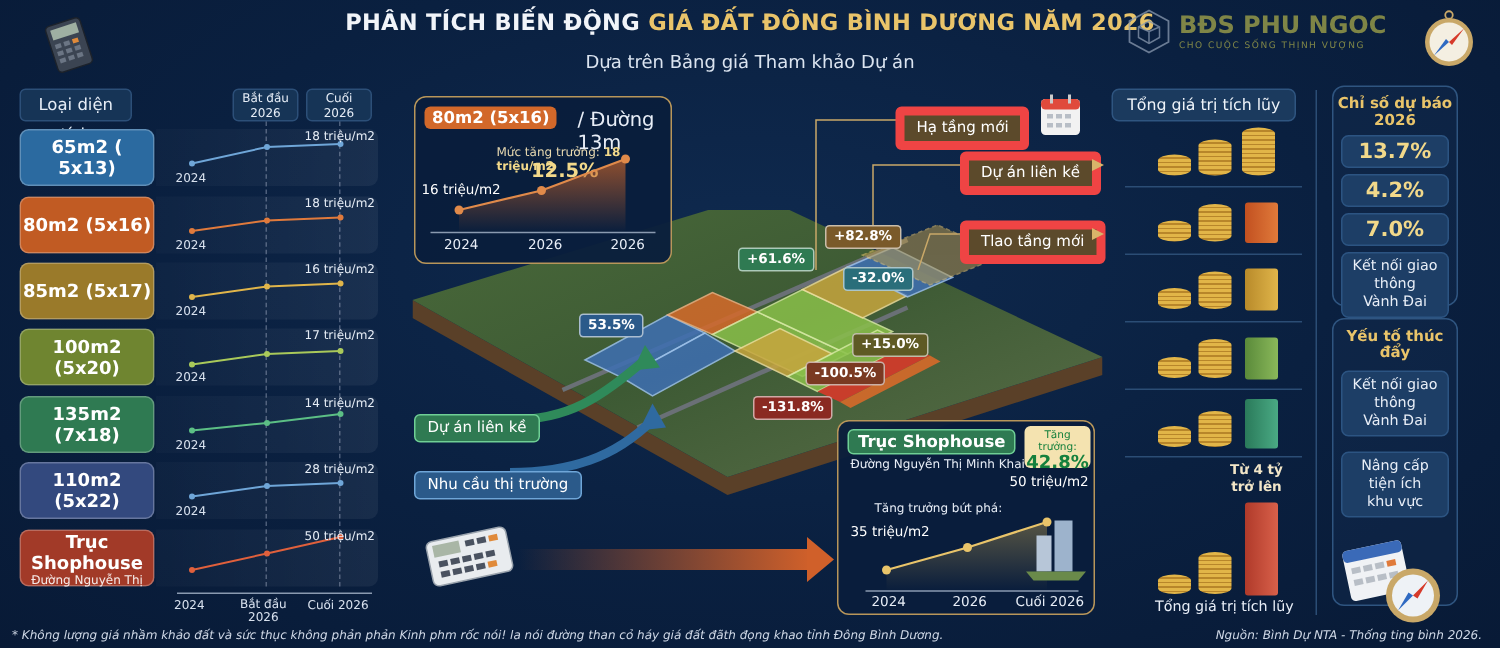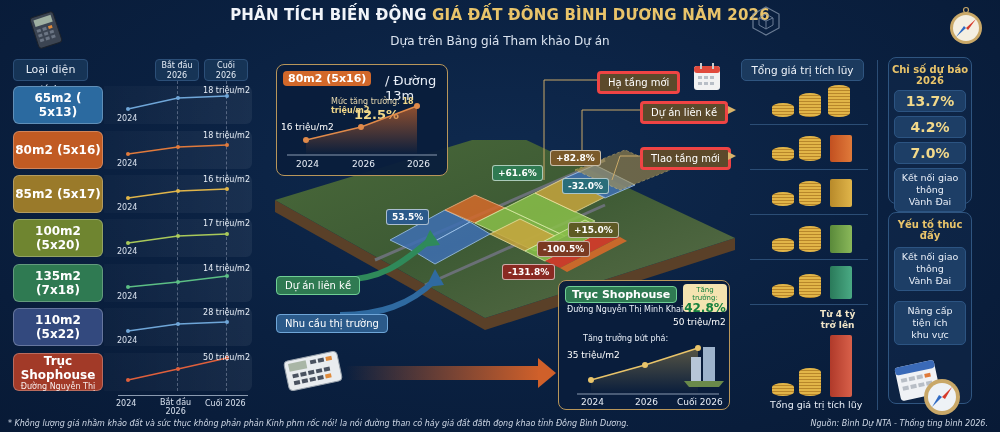--- a/index.html
+++ b/index.html
@@ -56,21 +56,21 @@
   
   .map-land {
     position: absolute; left: 275px; top: 140px; width: 460px; height: 200px;
   }
   .tag {
     position: absolute; font-size: 9px; font-weight: bold; color: #fff; padding: 2px 5px;
     border-radius: 3px; border: 1px solid rgba(255,255,255,.6); white-space: nowrap;
   }
   .callout {
     position: absolute; font-size: 10px; color: #fff; padding: 3px 8px; border-radius: 4px;
-    background: #5c4a2b; border: 3px solid #ef4444; white-space: nowrap;
+    background: #5c4a2b; border: 6px solid #ef4444; white-space: nowrap;
   }
   .arrow-tip { position: absolute; width: 0; height: 0; border-top: 4px solid transparent; border-bottom: 4px solid transparent; border-left: 8px solid #d8b46a; }
 
   .popup {
     position: absolute; background: rgba(10,30,60,.95); border: 1px solid #b8965a; border-radius: 8px;
   }
 
   .pill {
     position: absolute; font-size: 10px; color: #fff; padding: 3px 8px; border-radius: 4px; white-space: nowrap;
   }
@@ -130,20 +130,24 @@
 <div class="subtitle">Dựa trên Bảng giá Tham khảo Dự án</div>
 
 <div class="logo-wrap">
   <svg class="logo-hex" viewBox="0 0 28 30">
     <polygon points="14,1 27,8 27,22 14,29 1,22 1,8" fill="none" stroke="#8a9ab0" stroke-width="1.2"></polygon>
     <polygon points="14,8 21,12 21,19 14,23 7,19 7,12" fill="none" stroke="#8a9ab0" stroke-width="1"></polygon>
     <line x1="14" y1="15" x2="14" y2="23" stroke="#8a9ab0"></line>
       <line x1="14" y1="15" x2="7" y2="12" stroke="#8a9ab0"></line>
       <line x1="14" y1="15" x2="21" y2="12" stroke="#8a9ab0"></line>
   </svg>
+  <div>
+    <div class="logo-text">BĐS PHU NGOC</div>
+    <div class="logo-sub">CHO CUỘC SỐNG THỊNH VƯỢNG</div>
+  </div>
 </div>
 
 <div class="abs" style="left:948px;top:6px;width:36px;height:40px;">
   <svg width="36" height="40" viewBox="0 0 36 40">
     <circle cx="18" cy="4" r="2.5" fill="none" stroke="#c9a868" stroke-width="1.2"></circle>
     <circle cx="18" cy="22" r="16" fill="#c9a868"></circle>
     <circle cx="18" cy="22" r="13" fill="#f4efe2"></circle>
     <polygon points="18,22 28,13 20,24" fill="#d63a2a"></polygon>
     <polygon points="18,22 8,31 16,20" fill="#2f6ac2"></polygon>
   </svg>

